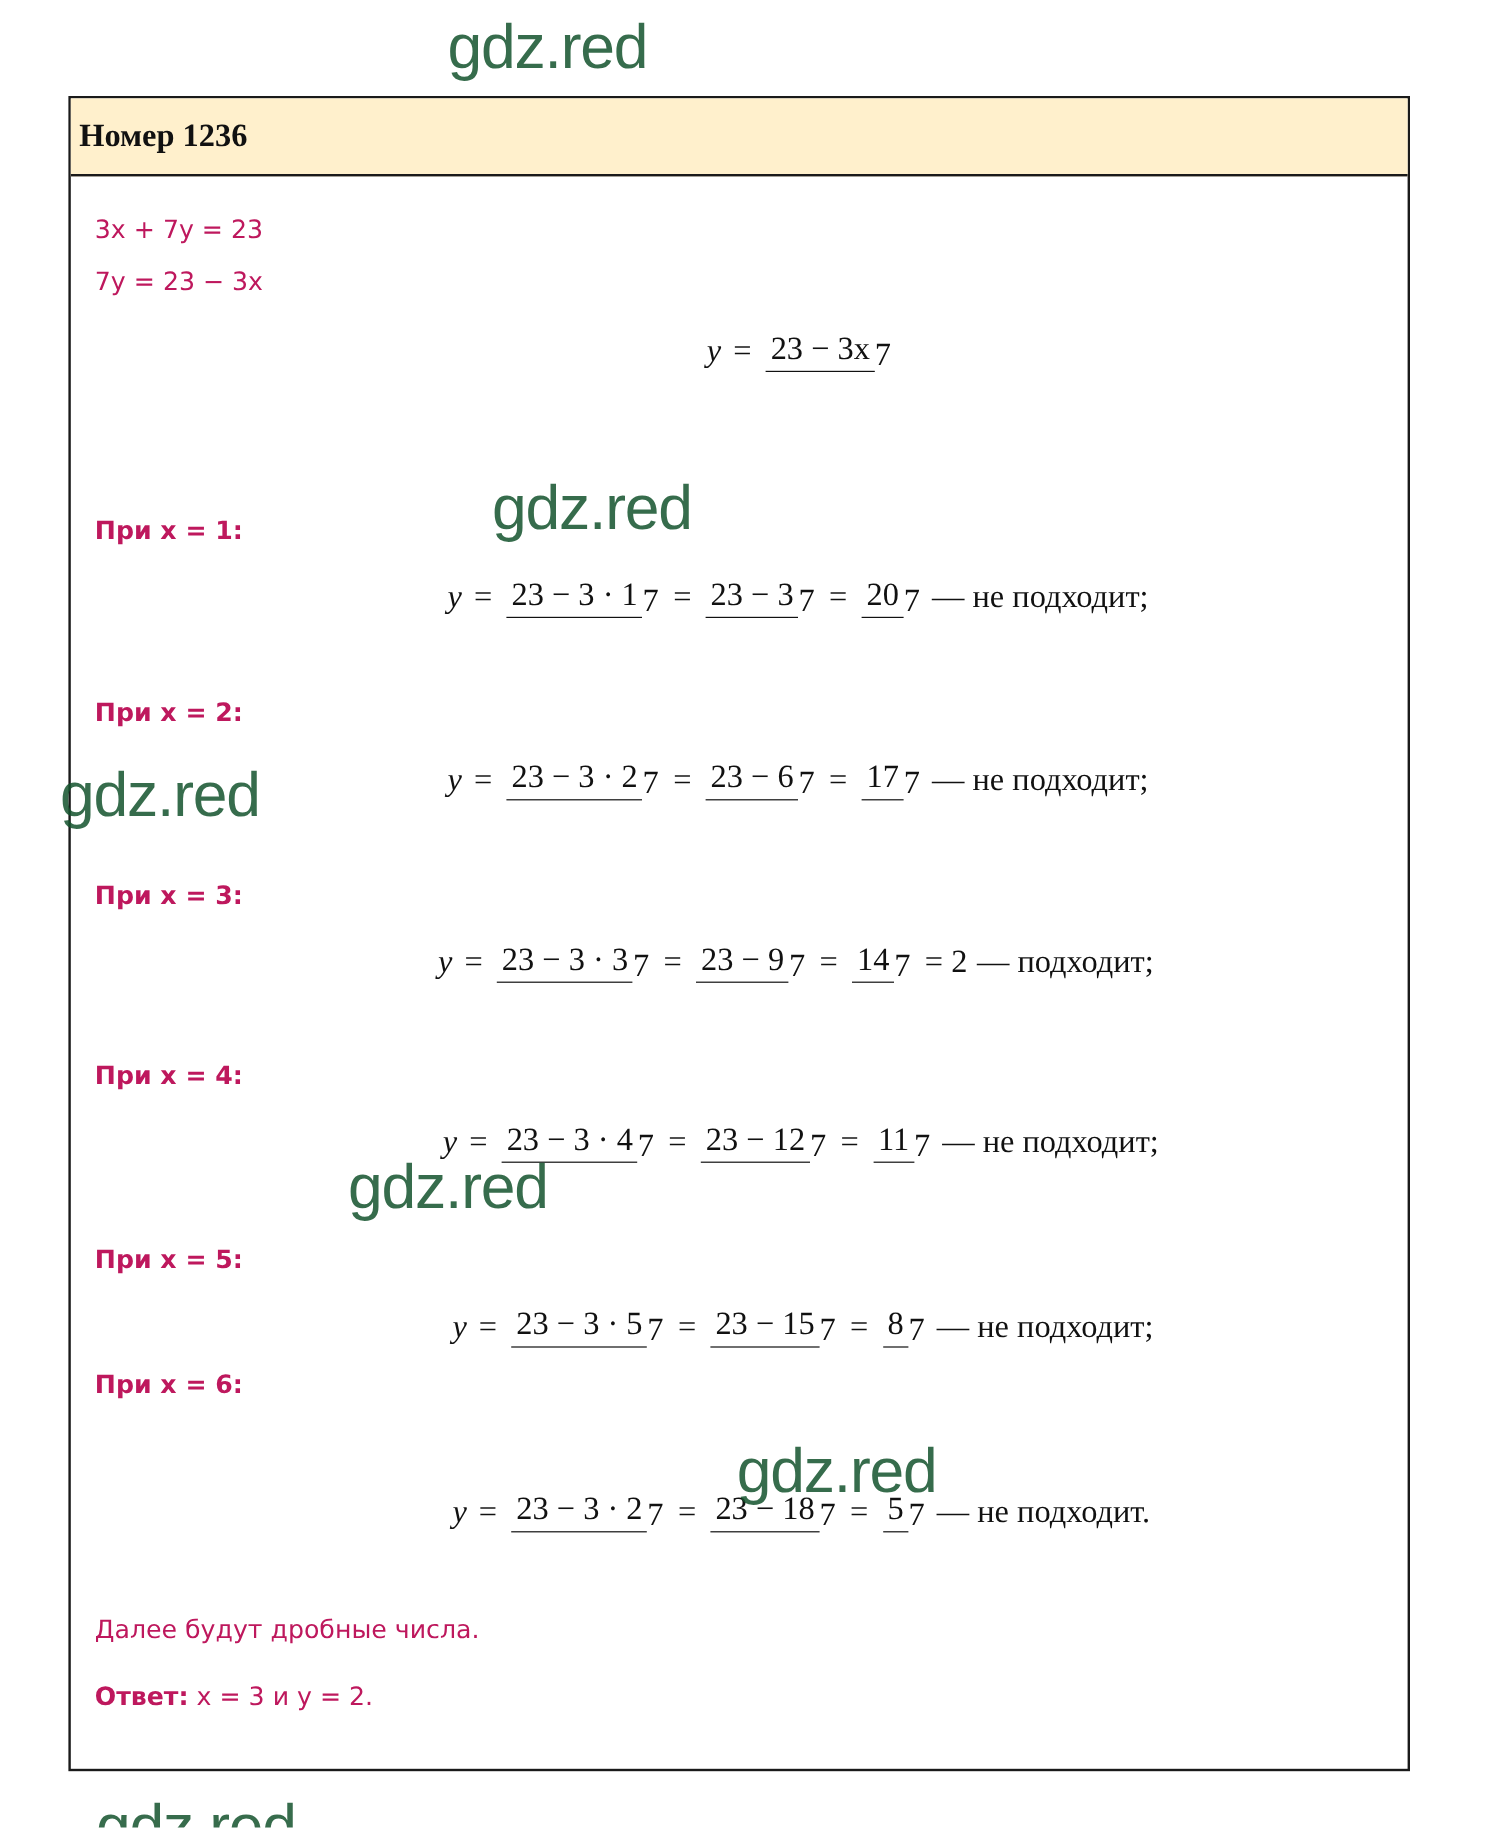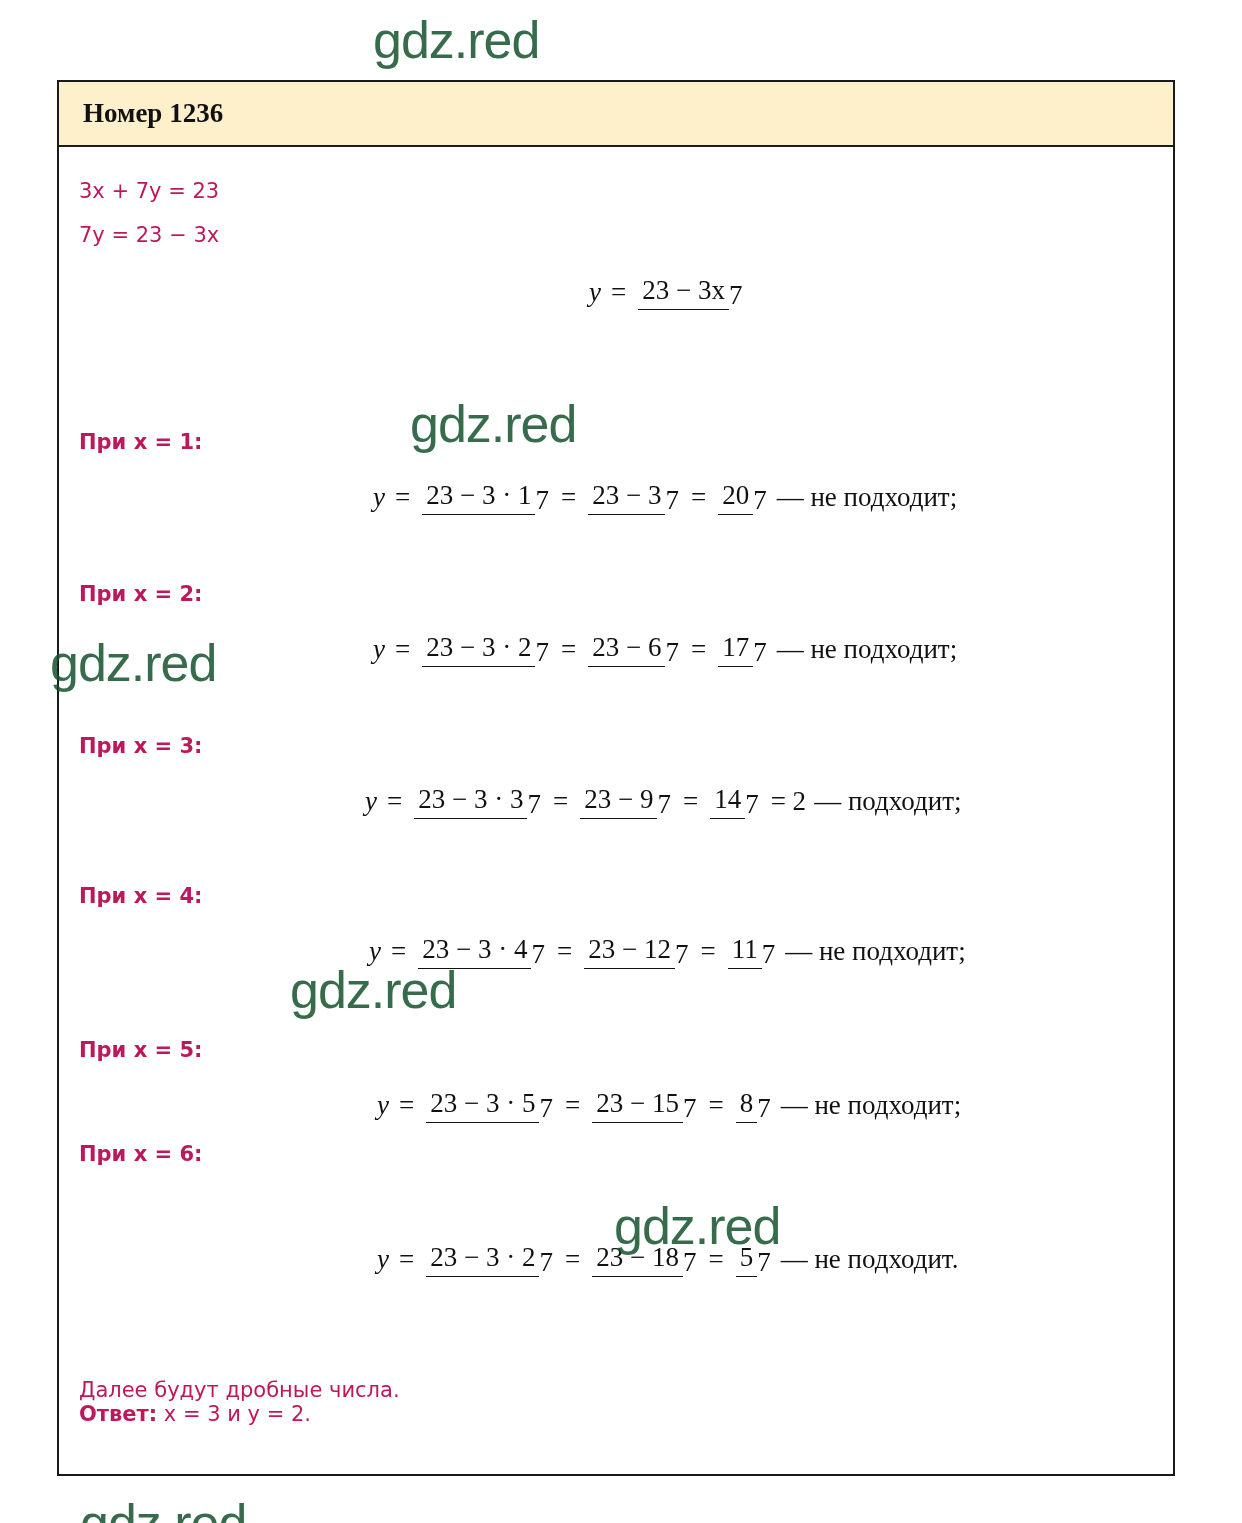--- a/index.html
+++ b/index.html
@@ -11,21 +11,21 @@
     position: absolute; font-family: "Liberation Sans", sans-serif; color: #14532d;
     font-size: 52px; letter-spacing: -1px; line-height: 1; z-index: 5; pointer-events: none;
     opacity: 0.85;
   }
   .card {
     position: absolute; left: 57px; top: 80px; width: 1114px; height: 1392px;
     border: 2px solid #1a1a1a; background: #fff;
   }
   .card-header {
     height: 63px; background: #fff0cc; border-bottom: 2px solid #1a1a1a;
-    display: flex; align-items: center; padding-left: 24px;
+    display: flex; align-items: center; padding-left: 7px;
   }
   .card-title {
     font-family: "Liberation Serif", serif; font-weight: bold; font-size: 27px; color: #111;
   }
   .p {
     position: absolute; left: 20px; font-size: 21px; color: #be185d;
     font-family: "DejaVu Sans", sans-serif;
   }
   .p b { font-weight: bold; }
   .math {
@@ -184,17 +184,17 @@
         </span>
         <span class="op">=</span>
         <span class="frac">
           <span class="num">5</span>
           <span class="den">7</span>
         </span>
         <span class="tail">— не подходит.</span>
       </div>
     </div>
 
-  <div class="p" style="top:1296px;">Далее будут дробные числа.</div>
+  <div class="p" style="top:1264px;">Далее будут дробные числа.</div>
   <div class="p" style="top:1320px;">
     <b>Ответ:</b><span> x = 3 и y = 2.</span>
   </div>
 </div>
 
 </body></html>

